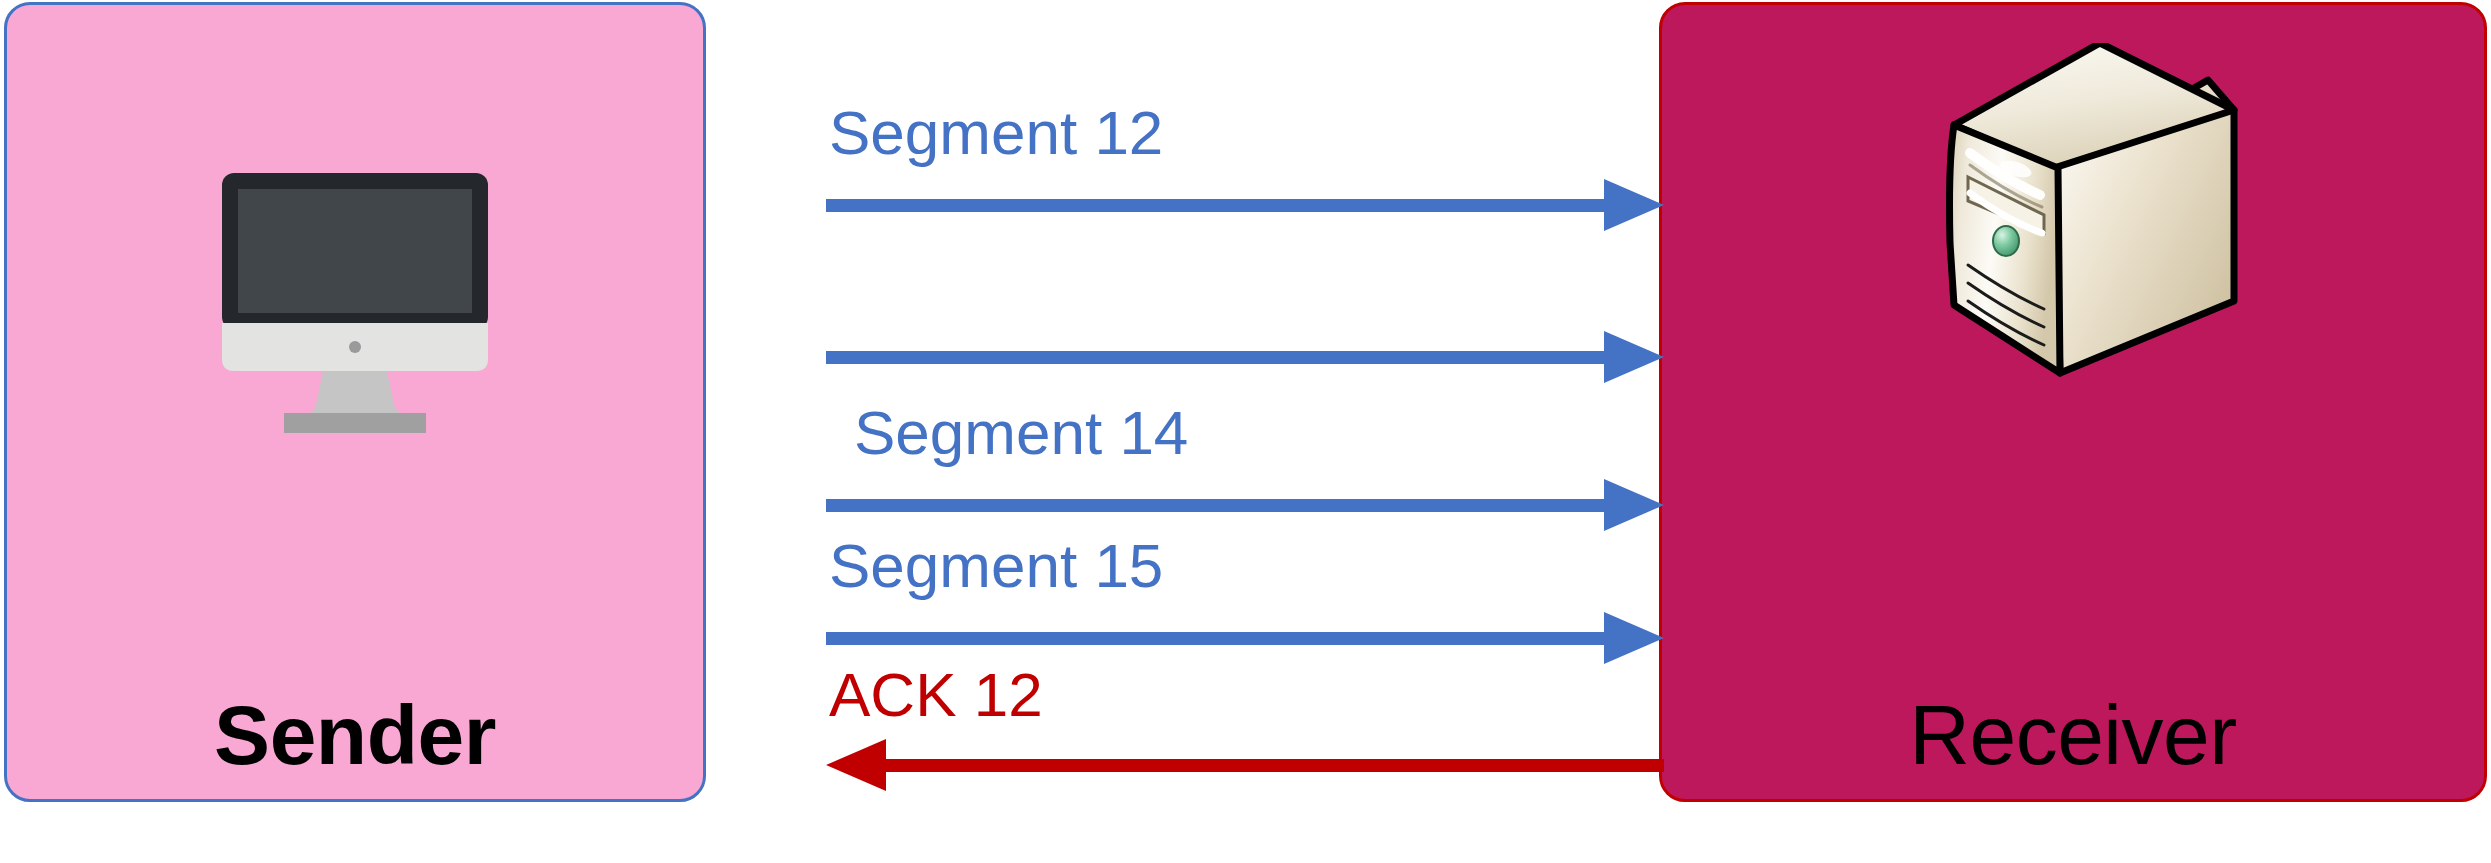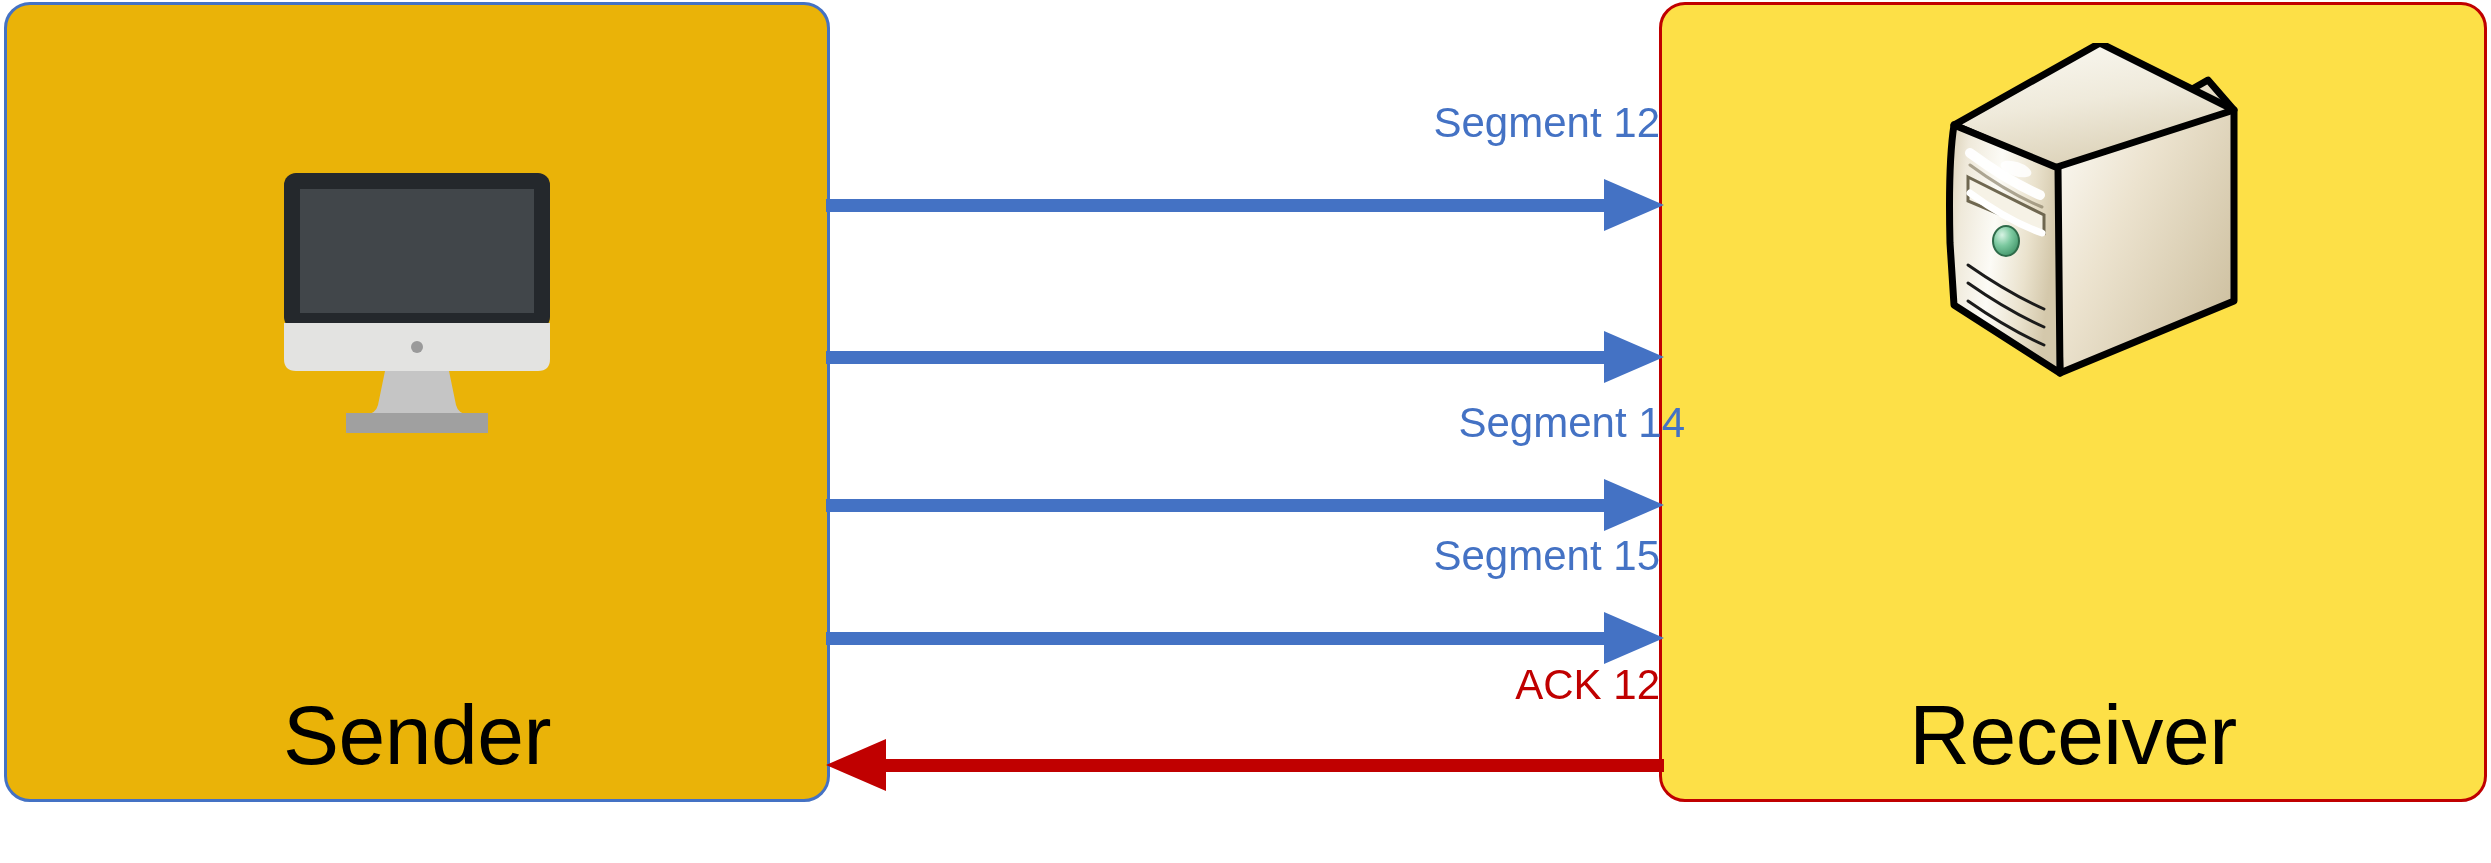--- a/index.html
+++ b/index.html
@@ -24,31 +24,32 @@
     box-sizing: border-box;
     border-radius: 26px;
     display: flex;
     flex-direction: column;
     align-items: center;
     justify-content: flex-start;
   }
   #sender-box {
     left: 4px;
     top: 2px;
-    width: 826px;
+    width: 702px;
     height: 800px;
-    background: #eab308;
+    background: #f9a8d4;
     border: 3px solid #4472c4;
+    font-weight: bold;
   }
   #receiver-box {
     left: 1659px;
     top: 2px;
     width: 828px;
     height: 800px;
-    background: #fde047;
+    background: #be185d;
     border: 3px solid #c00000;
   }
   .endpoint-label {
     position: absolute;
     left: 0;
     right: 0;
     bottom: 22px;
     text-align: center;
     font-size: 84px;
     line-height: 1;
@@ -77,22 +78,22 @@
     height: 380px;
   }
 
   
   .flow-arrow {
     position: absolute;
     height: 60px;
   }
   .flow-label {
     position: absolute;
-    text-align: right;
-    font-size: 42px;
+    text-align: left;
+    font-size: 62px;
     line-height: 1;
     white-space: nowrap;
   }
   .label-blue { color: #4472c4; }
   .label-red  { color: #c00000; }
 </style>
 </head>
 <body>
 
 <div id="canvas">

